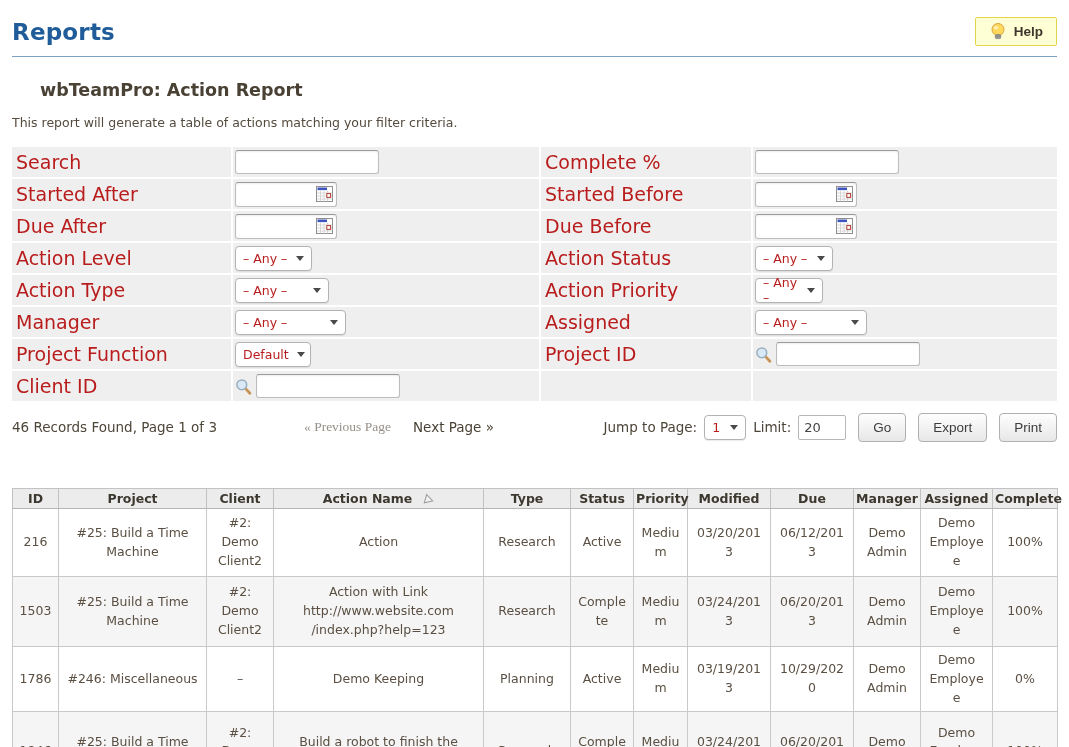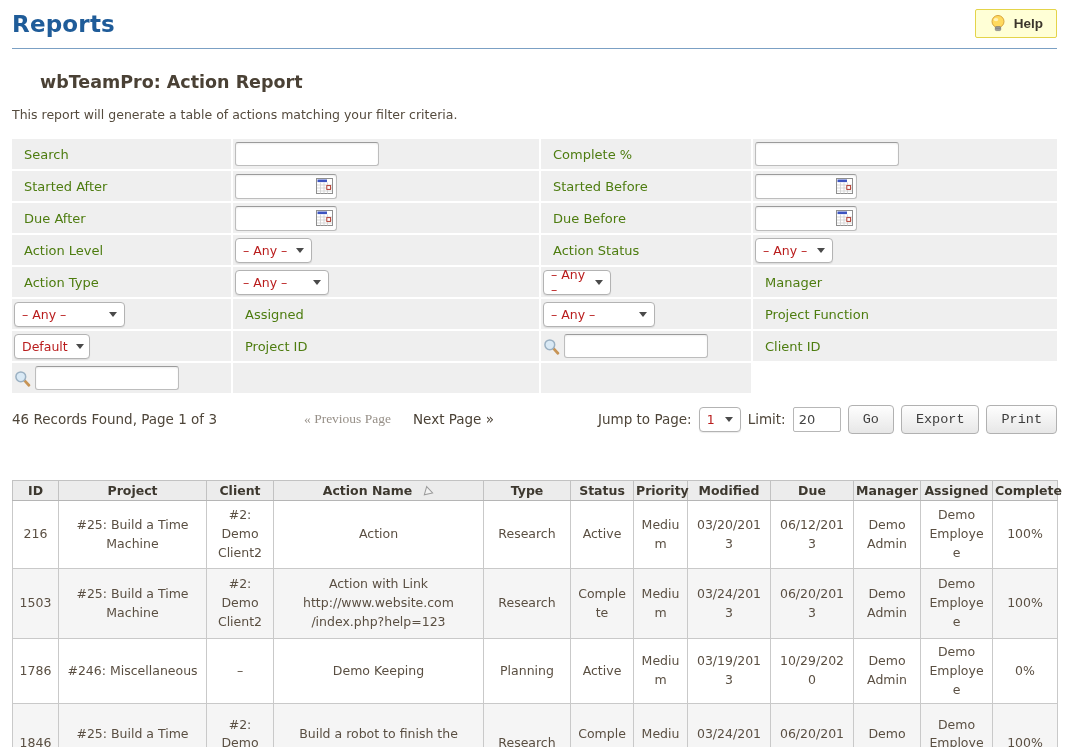--- a/index.html
+++ b/index.html
@@ -10,21 +10,21 @@
   }
   .page {
     width: 1069px; height: 747px;
     overflow: hidden; background: #fff;
     padding: 0 12px; position: relative;
   }
 
   
   .topbar {
     display: flex; justify-content: space-between; align-items: center;
-    padding: 9px 0 10px; border-bottom: 1px solid #7ba0c4;
+    padding: 17px 0 10px; border-bottom: 1px solid #7ba0c4;
   }
   .page-title { font-size: 23px; font-weight: bold; color: #1f5c99; letter-spacing: 0.2px; }
   .help-btn {
     display: inline-flex; align-items: center; gap: 7px;
     background: #ffffd6; border: 1px solid #e4d44a; border-radius: 2px;
     padding: 4px 13px 5px; font-size: 13.5px; font-weight: bold; color: #3c362c;
     cursor: pointer; font-family: Liberation Sans, sans-serif;
   }
 
   .report-title { font-size: 17.5px; font-weight: bold; color: #4a4135; margin-top: 23px; margin-left: 28px; }
@@ -35,21 +35,21 @@
     margin-top: 17px;
     display: grid;
     grid-template-columns: 219px 306px 210px 1fr;
     gap: 2px;
     background: #fff;
   }
   .fcell {
     background: #efefef; min-height: 30px;
     display: flex; align-items: center;
   }
-  .fcell.label { padding-left: 12px; font-size: 13px; color: #4d7c0f; }
+  .fcell.label { padding-left: 4px; font-size: 19px; color: #b91c1c; }
   .fcell.field { padding: 2px 2px; }
 
   .txt-input {
     width: 144px; height: 24px;
     border: 1px solid #bdbdbd; border-top-color: #9b9b9b;
     border-radius: 3px; background: #fff;
     box-shadow: inset 0 1px 2px rgba(0,0,0,0.07);
     font-family: inherit; font-size: 12.5px; color: #444; padding: 0 5px;
   }
   .date-box {
@@ -79,24 +79,24 @@
   .records { width: 292px; color: #4e4539; }
   .pagelinks { display: flex; gap: 22px; }
   .prev-link { color: #979088; cursor: pointer; font-family: Liberation Serif, serif; }
   .next-link { color: #4a4135; cursor: pointer; }
   .jumpbar { margin-left: auto; display: flex; align-items: center; gap: 7px; color: #4e4539; }
   .limit-input {
     width: 48px; height: 25px; border: 1px solid #b7b7b7; border-radius: 2px;
     font-family: inherit; font-size: 13px; color: #444; padding: 0 5px; background: #fff;
   }
   .btn {
-    padding: 6px 14px; 
+    padding: 6px 14px; margin-left: 5px;
     background: linear-gradient(#fefefe, #e7e7e7);
     border: 1px solid #b1b1b1; border-radius: 4px;
-    font-family: Liberation Mono, monospace; font-size: 13.5px; color: #3d3d3d; cursor: pointer;
+    font-family: Liberation Sans, sans-serif; font-size: 13.5px; color: #3d3d3d; cursor: pointer;
   }
 
   
   table.results {
     margin-top: 45px; border-collapse: collapse; table-layout: fixed;
     width: 1045px; border: 1px solid #a8a8a8;
   }
   table.results th {
     background: #ececec; border: 1px solid #c2c2c2; border-bottom-color: #b5b5b5;
     font-size: 12.5px; font-weight: bold; color: #3d382f;
@@ -207,20 +207,21 @@
       </div>
     </div>
 
     <div class="fcell label">Action Type</div>
     <div class="fcell field">
       <div class="fake-select" style="width:94px">
         <span>– Any –</span>
         <span class="caret"></span>
       </div>
     </div>
+    <div class="fcell label">Action Priority</div>
     <div class="fcell field">
       <div class="fake-select" style="width:68px">
         <span>– Any –</span>
         <span class="caret"></span>
       </div>
     </div>
 
     <div class="fcell label">Manager</div>
     <div class="fcell field">
       <div class="fake-select" style="width:111px">

